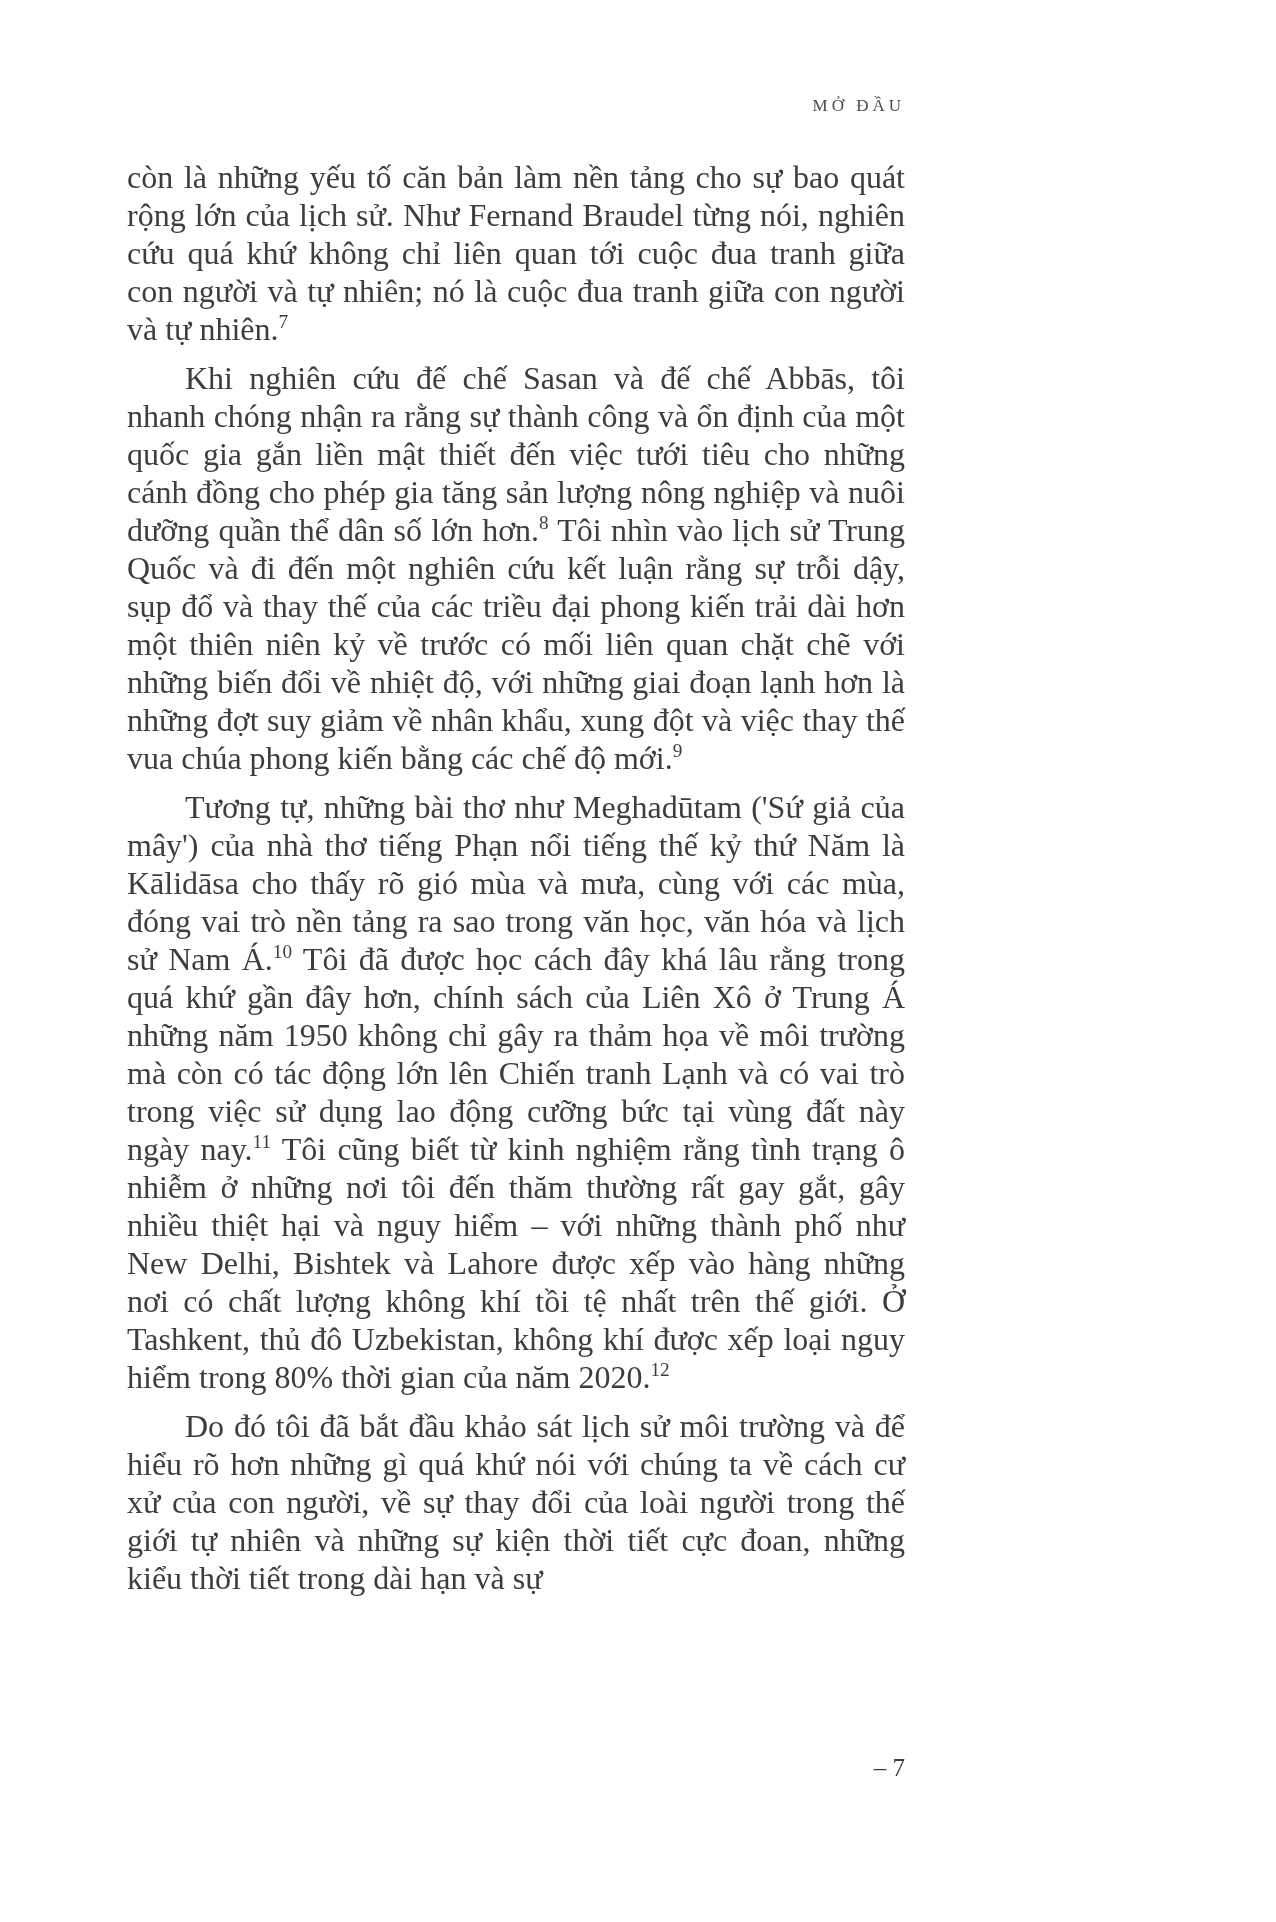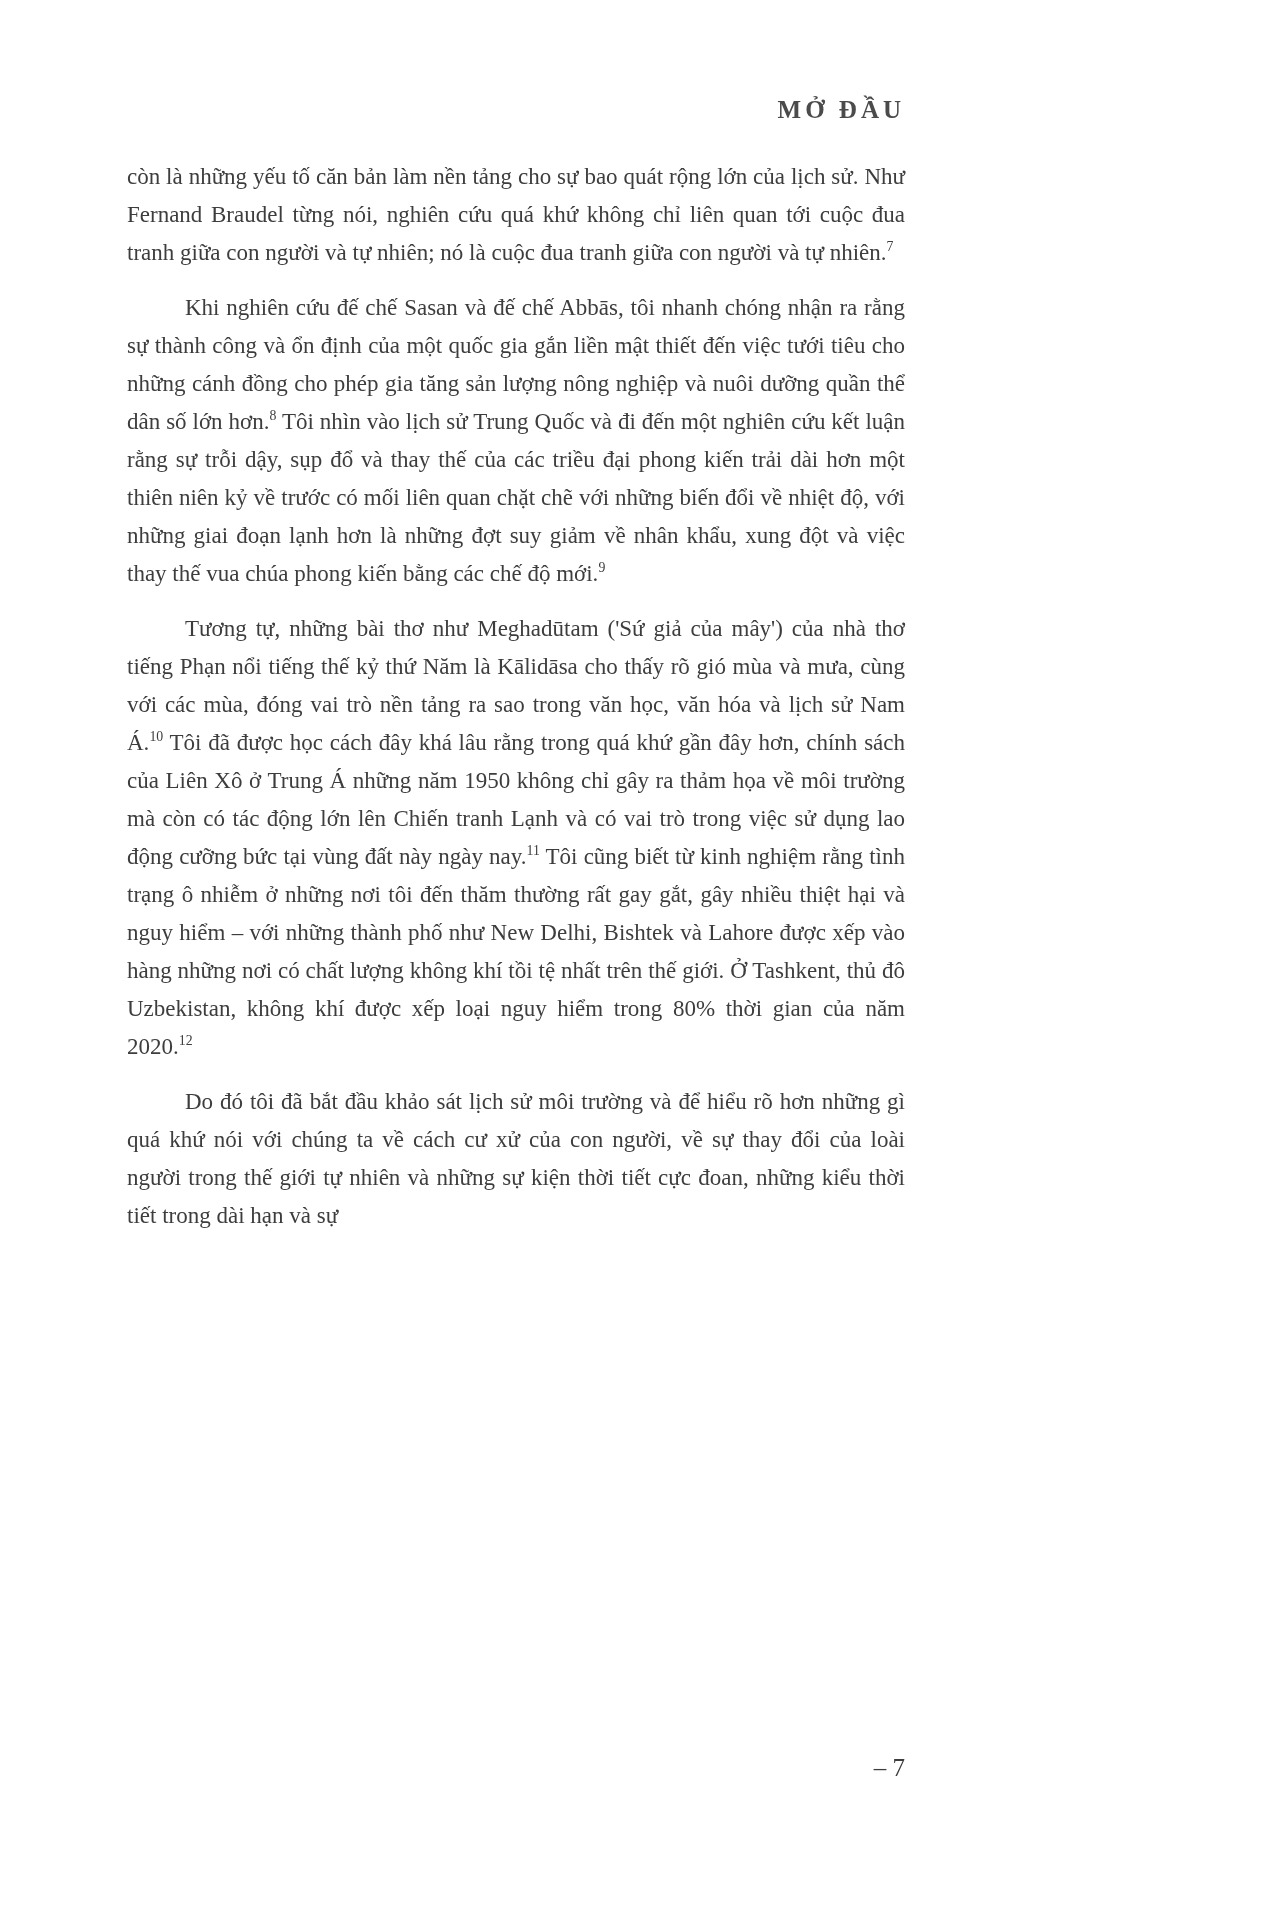--- a/index.html
+++ b/index.html
@@ -15,39 +15,39 @@
     font-family: "Liberation Serif", "DejaVu Serif", serif;
     color: #3d3d3d;
     overflow: hidden;
   }
   .running-head {
     position: absolute;
     top: 96px;
     left: 127px;
     width: 778px;
     text-align: right;
-    font-size: 25px;
+    font-size: 17px;
     letter-spacing: 4px;
     color: #4b4b4b;
-    font-weight: 700;
+    font-weight: 400;
   }
   .body-text {
     position: absolute;
     top: 158px;
     left: 127px;
     width: 778px;
-    font-size: 23px;
+    font-size: 32px;
     line-height: 38px;
     text-align: justify;
   }
   .para {
     margin: 0;
   }
   .para + .para {
-    margin-top: 17px;
+    margin-top: 11px;
   }
   .para.indent {
     text-indent: 58px;
   }
   .italic {
   }
   sup {
     font-size: 0.6em;
     line-height: 0;
     vertical-align: super;

